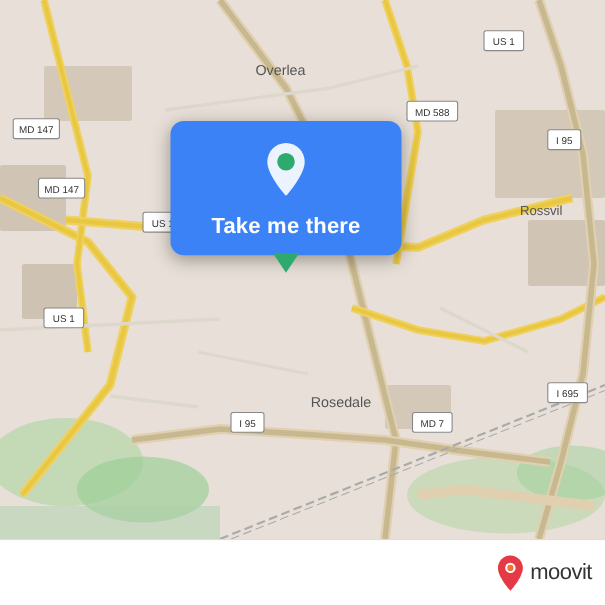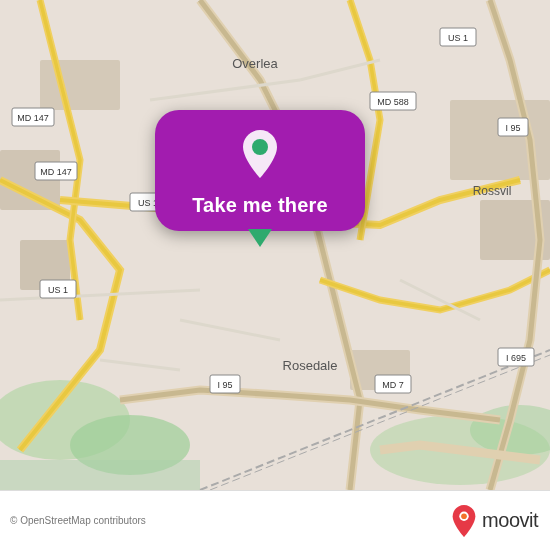--- a/index.html
+++ b/index.html
@@ -25,22 +25,22 @@
       width: 100%;
       height: 100%;
     }
 
     
     #popup-card {
       position: absolute;
       top: 110px;
       left: 155px;
       width: 210px;
-      background: #a21caf;
-      border-radius: 24px;
+      background: #3b82f6;
+      border-radius: 12px;
       display: flex;
       flex-direction: column;
       align-items: center;
       padding: 18px 20px 14px 20px;
       box-shadow: 0 4px 16px rgba(0,0,0,0.35);
       cursor: pointer;
       z-index: 10;
     }
 
     #pin-icon-wrapper {
@@ -215,21 +215,20 @@
       <svg width="44" height="52" viewBox="0 0 44 52" xmlns="http://www.w3.org/2000/svg">
         <path d="M22 2C12.6 2 5 9.6 5 19C5 31.5 22 50 22 50C22 50 39 31.5 39 19C39 9.6 31.4 2 22 2Z" fill="white" opacity="0.9"></path>
         <circle cx="22" cy="19" r="8" fill="#2eaa6e"></circle>
       </svg>
     </div>
     <span id="take-me-there-label">Take me there</span>
   </div>
 </div>
 
 <div id="bottom-bar">
-  <span id="attribution">© OpenStreetMap contributors</span>
 
 
   <div id="moovit-logo">
 
     <svg id="moovit-pin" viewBox="0 0 28 36" xmlns="http://www.w3.org/2000/svg">
       <path d="M14 1C7.4 1 2 6.4 2 13C2 22 14 35 14 35C14 35 26 22 26 13C26 6.4 20.6 1 14 1Z" fill="#e63946"></path>
       <circle cx="14" cy="13" r="5" fill="white"></circle>
       <circle cx="14" cy="13" r="3" fill="#f4722b"></circle>
     </svg>
     <span id="moovit-text">moovit</span>

